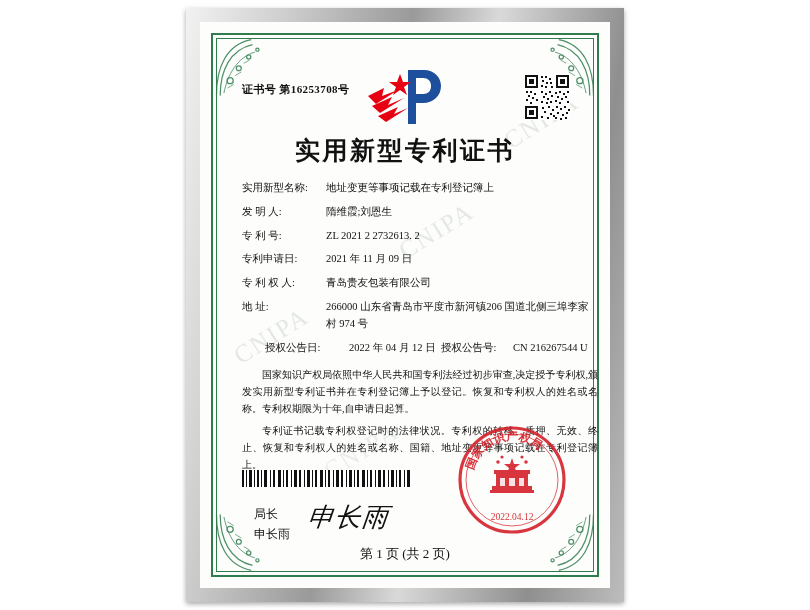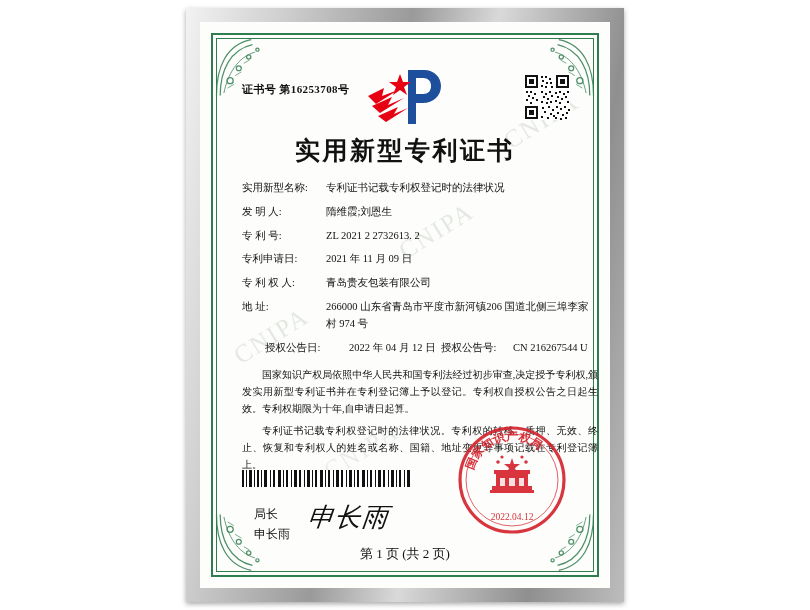--- a/index.html
+++ b/index.html
@@ -365,21 +365,21 @@
           </g>
         </svg>
       </div>
 
       <div id="title">实用新型专利证书</div>
 
       <div id="fields">
 
         <div class="field-row">
           <div class="fl">实用新型名称:</div>
-          <div class="fv">专利证书记载专利权登记时的法律状况</div>
+          <div class="fv">地址变更等事项记载在专利登记簿上</div>
         </div>
 
         <div class="field-row">
           <div class="fl">发 明 人:</div>
           <div class="fv">隋维霞;刘恩生</div>
         </div>
 
         <div class="field-row">
           <div class="fl">专 利 号:</div>
           <div class="fv">ZL 2021 2 2732613. 2</div>
@@ -406,21 +406,21 @@
             <div class="fv">2022 年 04 月 12 日</div>
           </div>
           <div class="col-b">
             <div class="fl">授权公告号:</div>
             <div class="fv">CN 216267544 U</div>
           </div>
         </div>
       </div>
 
       <div id="legal">
-        <p>国家知识产权局依照中华人民共和国专利法经过初步审查,决定授予专利权,颁发实用新型专利证书并在专利登记簿上予以登记。专利权自授权公告之日起生效。专利权期限为十年,自申请日起算。</p>
+        <p>国家知识产权局依照中华人民共和国专利法经过初步审查,决定授予专利权,颁发实用新型专利证书并在专利登记簿上予以登记。恢复和专利权人的姓名或名称。专利权期限为十年,自申请日起算。</p>
         <p>专利证书记载专利权登记时的法律状况。专利权的转移、质押、无效、终止、恢复和专利权人的姓名或名称、国籍、地址变更等事项记载在专利登记簿上。</p>
       </div>
 
       <div id="barcode">
         <svg viewBox="0 0 168 17" preserveAspectRatio="none" shape-rendering="crispEdges">
           <rect width="168" height="17" fill="#fff"></rect>
           <g fill="#111">
             <rect x="0" y="0" width="2" height="17"></rect>
               <rect x="4" y="0" width="1" height="17"></rect>
             <rect x="7" y="0" width="3" height="17"></rect>

